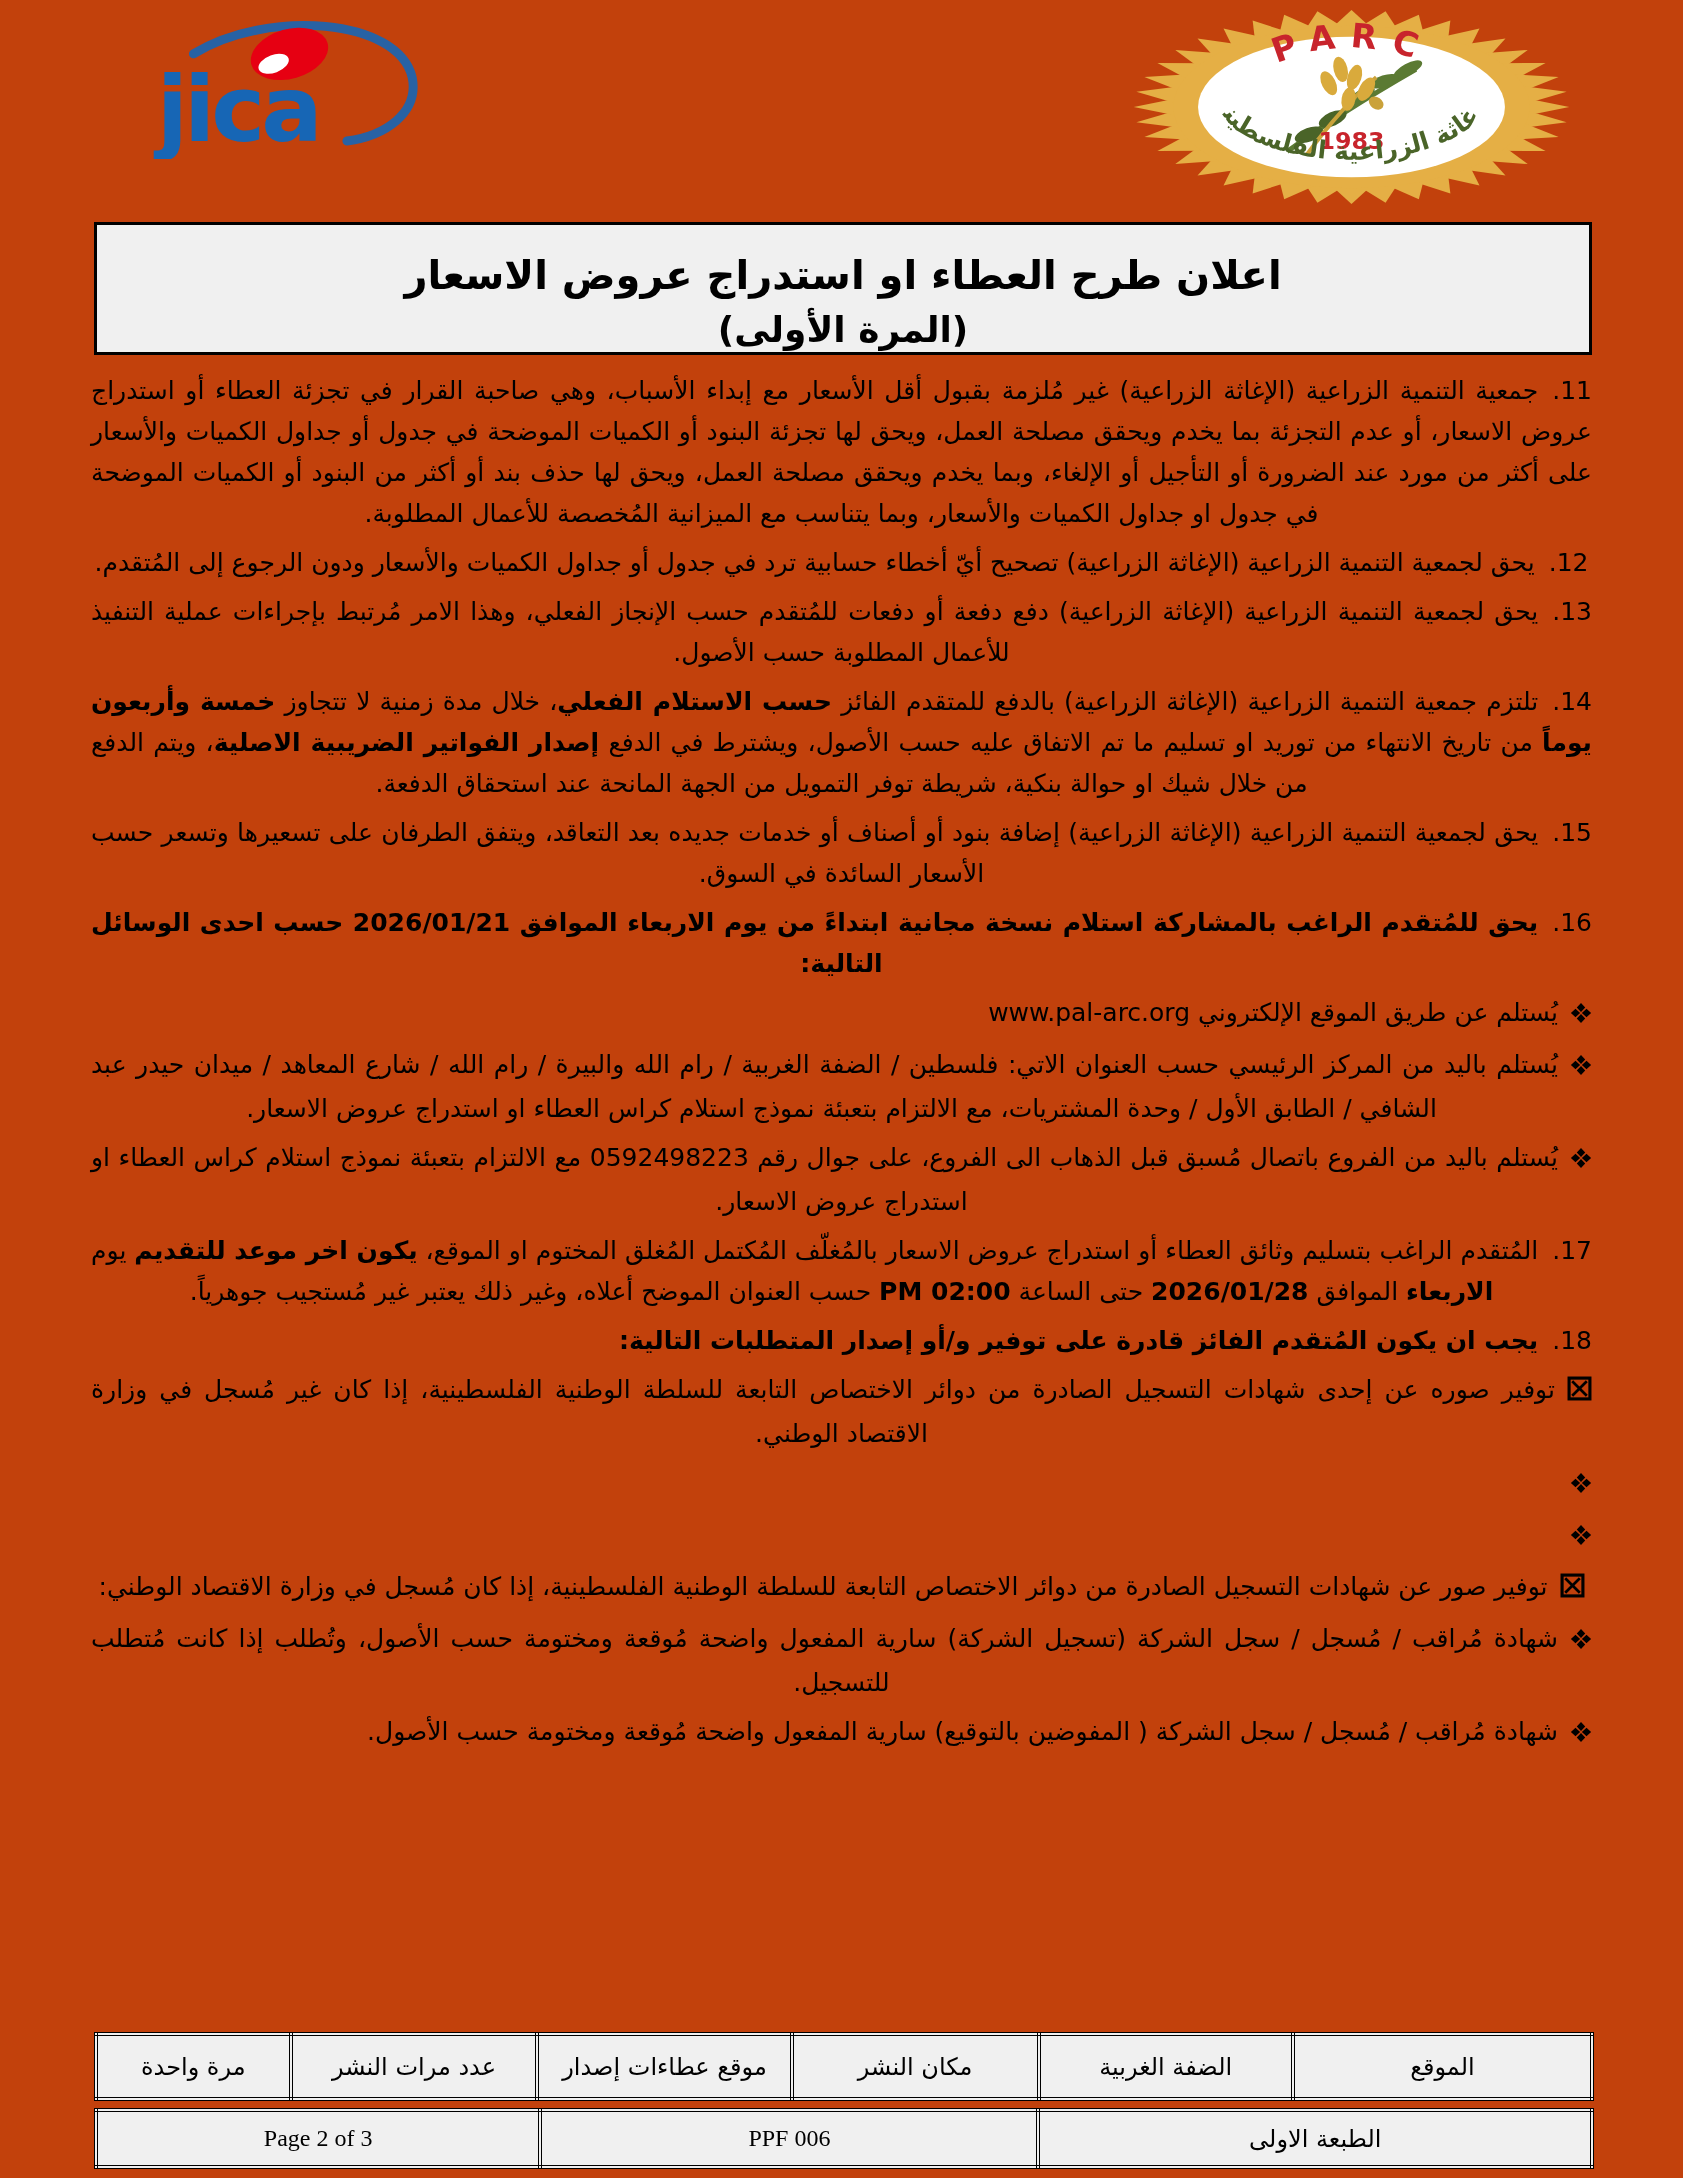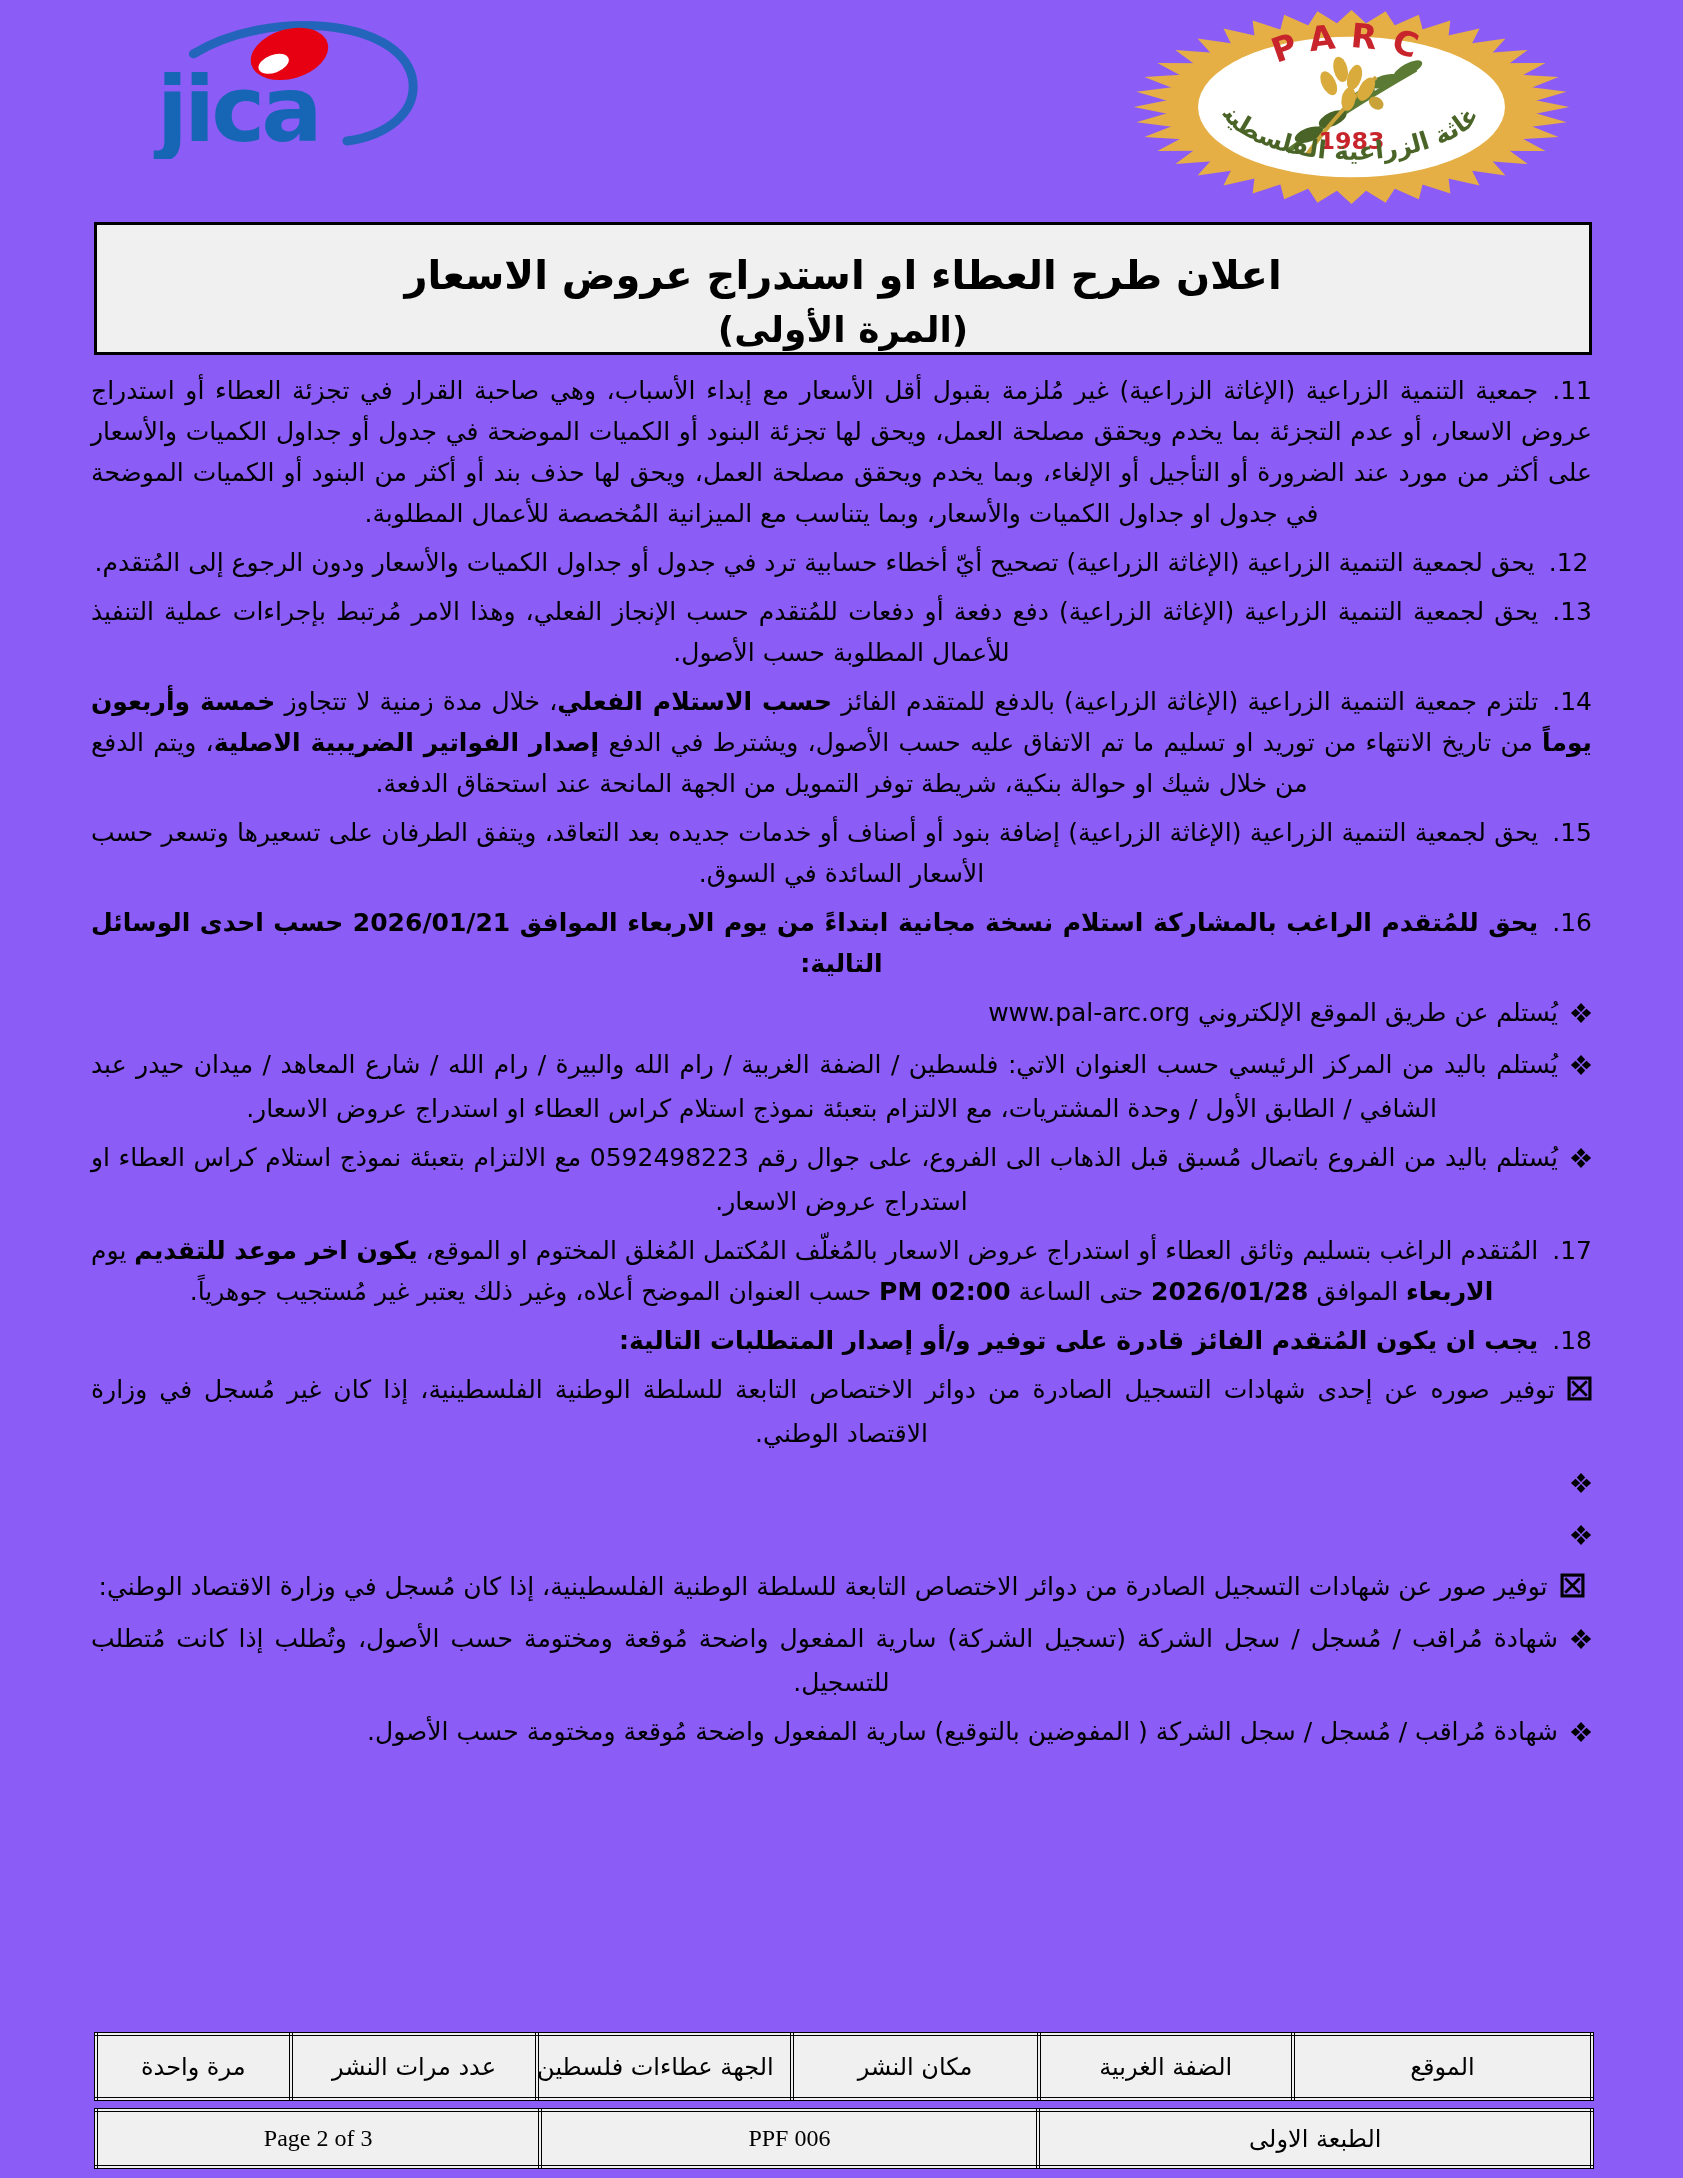--- a/index.html
+++ b/index.html
@@ -1,19 +1,19 @@
 <!DOCTYPE html>
 <html lang="ar"><head>
 <meta charset="utf-8">
 <style>
   html,body{margin:0;padding:0;background:#ffffff;}
   .page{
     position:relative;
     width:1683px;height:2178px;
-    background:#8b5cf6;
+    background:#c2410c;
     font-family:"DejaVu Sans",sans-serif;
     color:#000;
     overflow:hidden;
   }
   
   .jica-logo{position:absolute;left:139px;top:20px;width:297px;height:139px;}
   .parc-logo{position:absolute;left:1124px;top:8px;width:455px;height:198px;}
   
   .title-box{
     position:absolute;left:94px;top:222px;width:1498px;height:133px;
@@ -199,21 +199,21 @@
           <col style="width:16.5%">
         <col style="width:17%">
           <col style="width:16.5%">
           <col style="width:13%">
       </colgroup>
       <tbody>
           <tr>
         <td>الموقع</td>
         <td>الضفة الغربية</td>
         <td>مكان النشر</td>
-        <td>الجهة عطاءات فلسطين</td>
+        <td>موقع عطاءات إصدار</td>
         <td>عدد مرات النشر</td>
         <td>مرة واحدة</td>
       </tr>
     </tbody>
       </table>
     <table class="ftab row2">
       <colgroup>
         <col style="width:37%">
           <col style="width:33.3%">
           <col style="width:29.7%">

